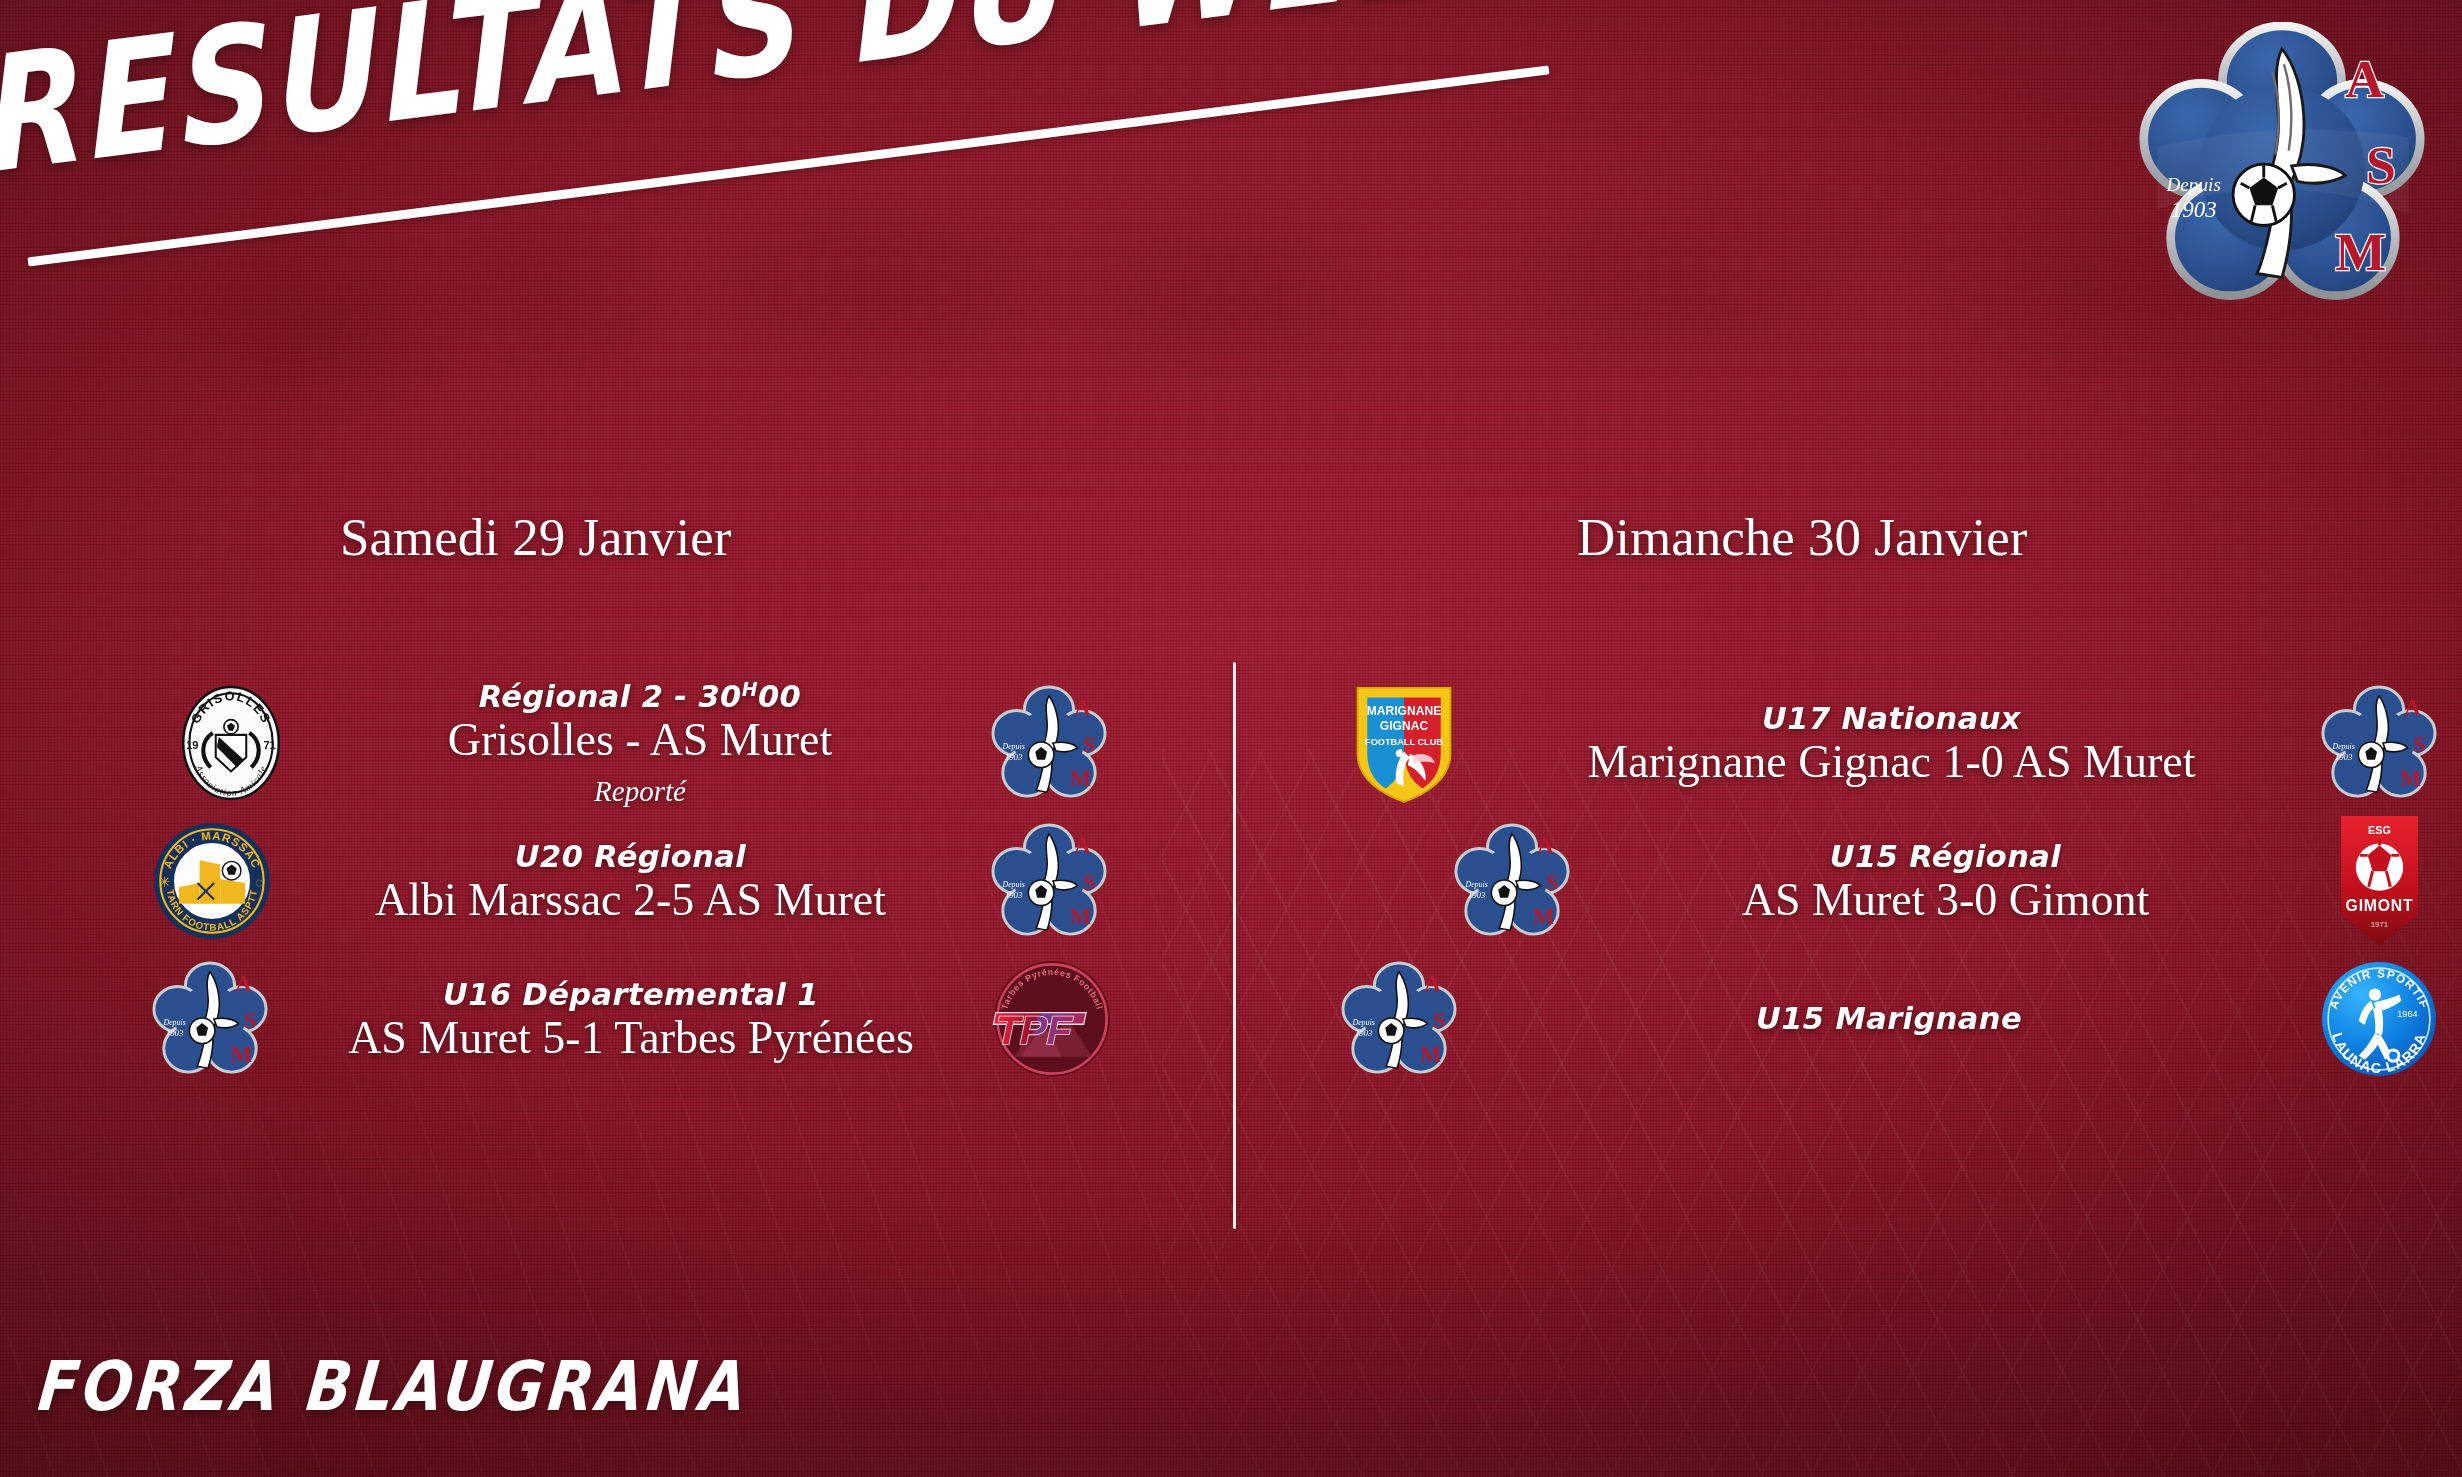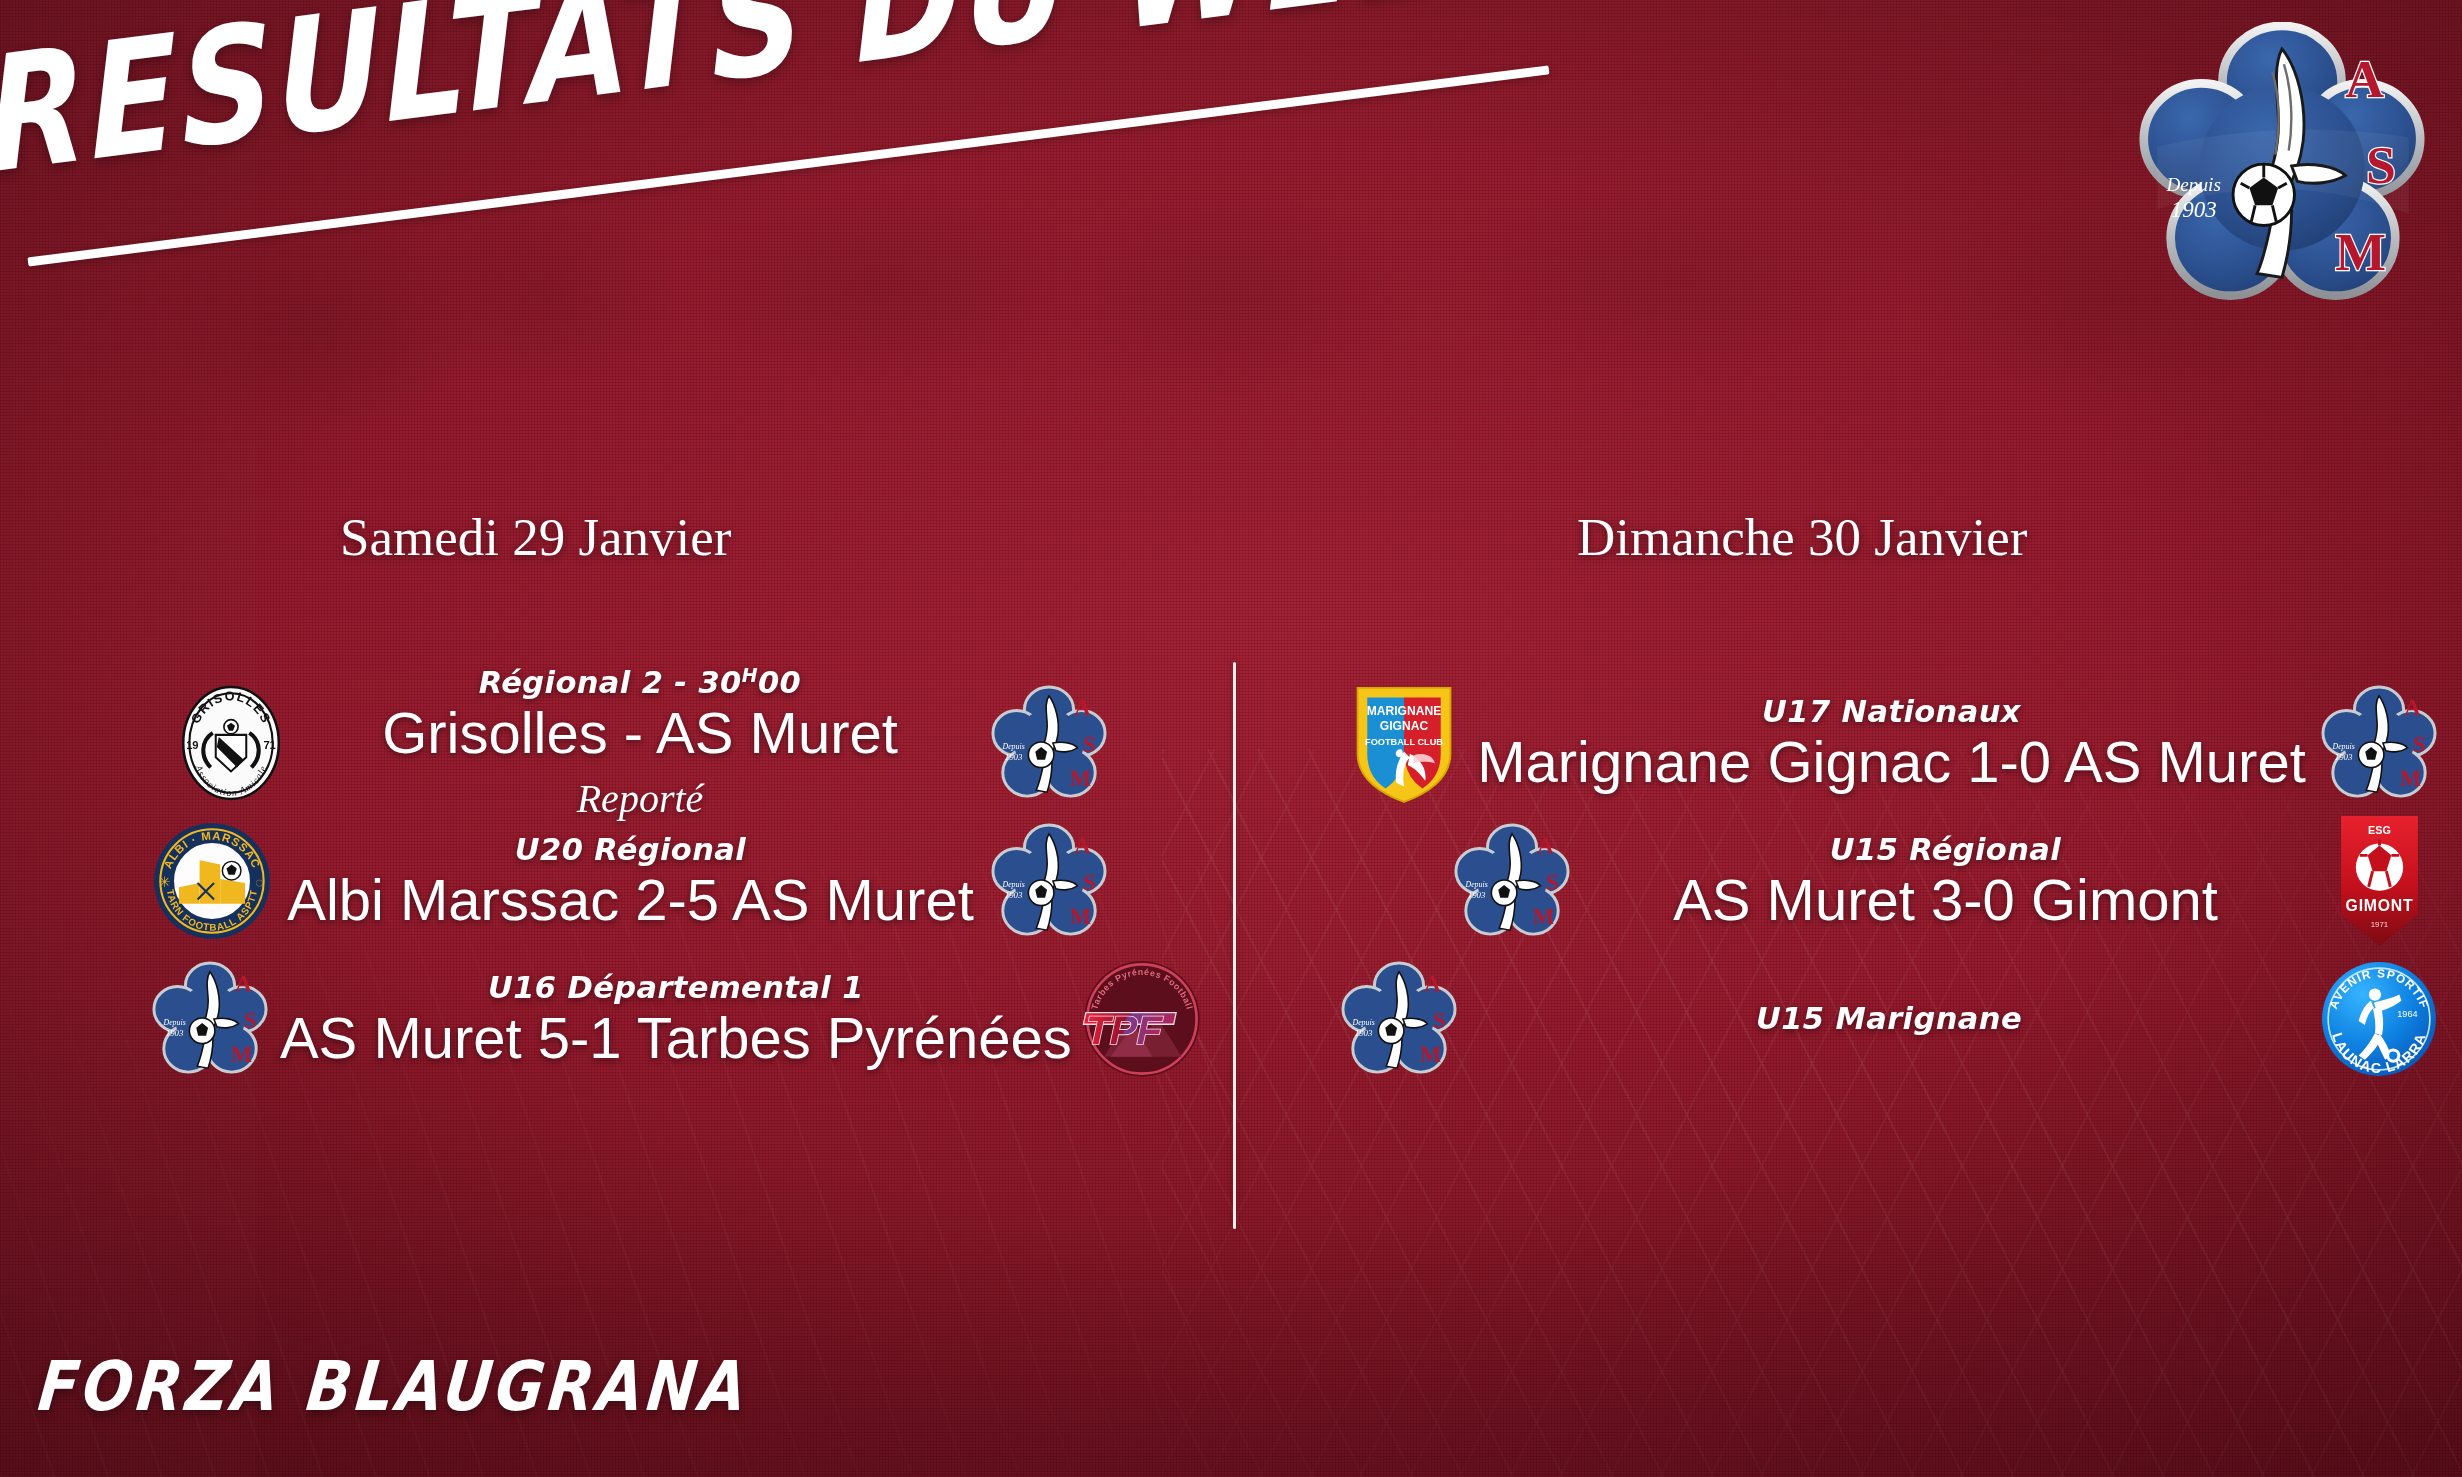--- a/index.html
+++ b/index.html
@@ -122,28 +122,28 @@
   }
   .comp{
     font-family:"DejaVu Sans", sans-serif;
     font-weight:700;font-style:italic;
     font-size:30.5px;color:#fff;letter-spacing:0.4px;white-space:nowrap;
     text-shadow:0 2px 5.9px rgba(0,0,0,.45);
     margin-bottom:2px;
   }
   .comp sup{font-size:.62em;vertical-align:super;}
   .score{
-    font-family:Liberation Sans, sans-serif;
-    font-size:58px;color:#fff;white-space:nowrap;line-height:1.05;
+    font-family:Liberation Serif, serif;
+    font-size:46px;color:#fff;white-space:nowrap;line-height:1.05;
     text-shadow:0 2px 6.9px rgba(0,0,0,.48);
     text-align:center;
   }
   .note{
     font-family:"Liberation Serif", serif;
-    font-style:italic;font-size:40px;color:#fff;white-space:nowrap;
+    font-style:italic;font-size:29px;color:#fff;white-space:nowrap;
     text-shadow:0 2px 5.9px rgba(0,0,0,.45);
     margin-top:11px;
   }
 
   
   #m-l1{left:167px;top:676px;width:946px;}
   #m-l2{left:148px;top:814px;width:965px;}
   #m-l3{left:146px;top:952px;width:970px;}
   
   #m-r1{left:1340px;top:676px;width:1103px;}

